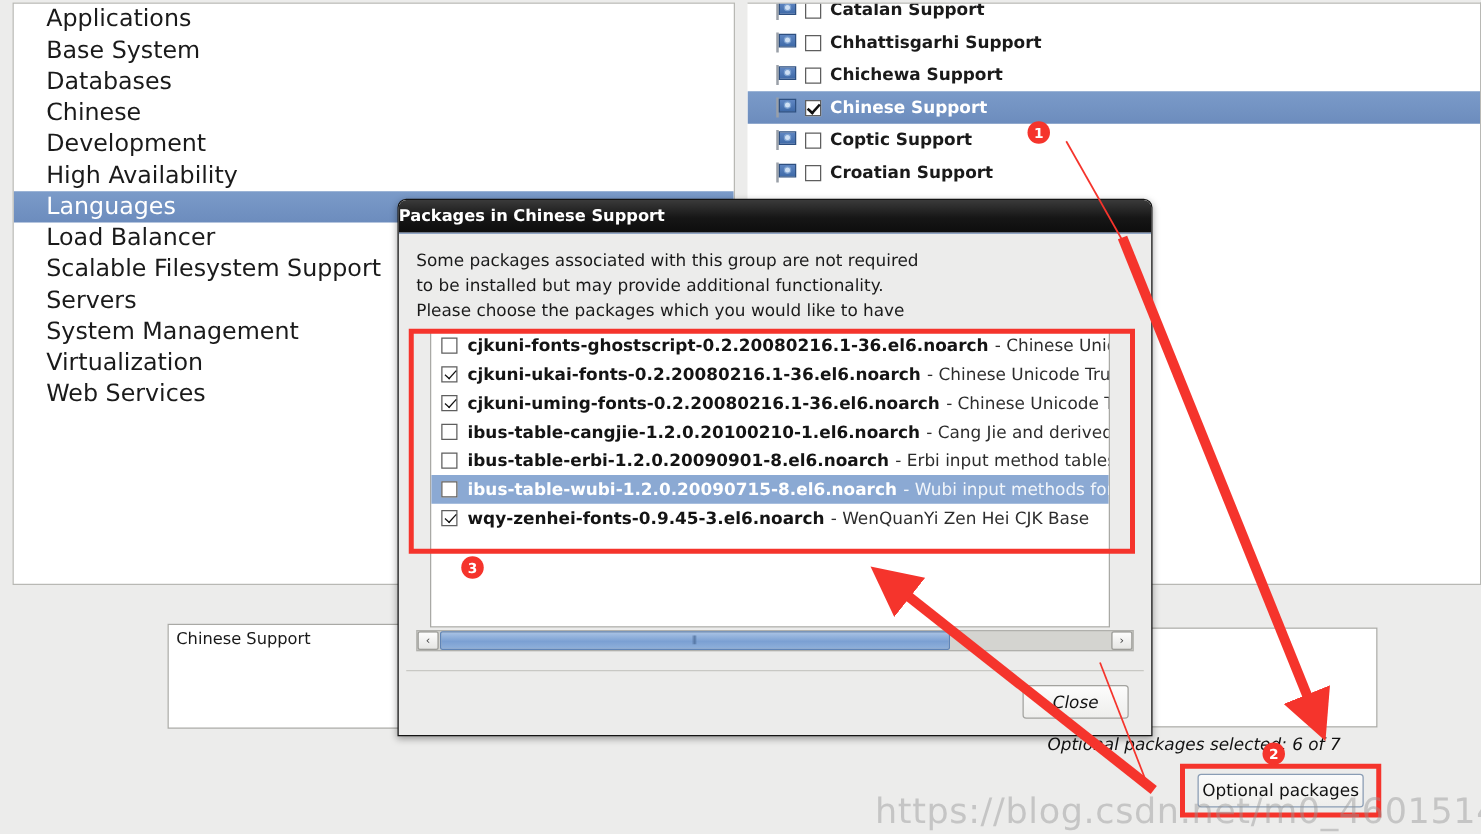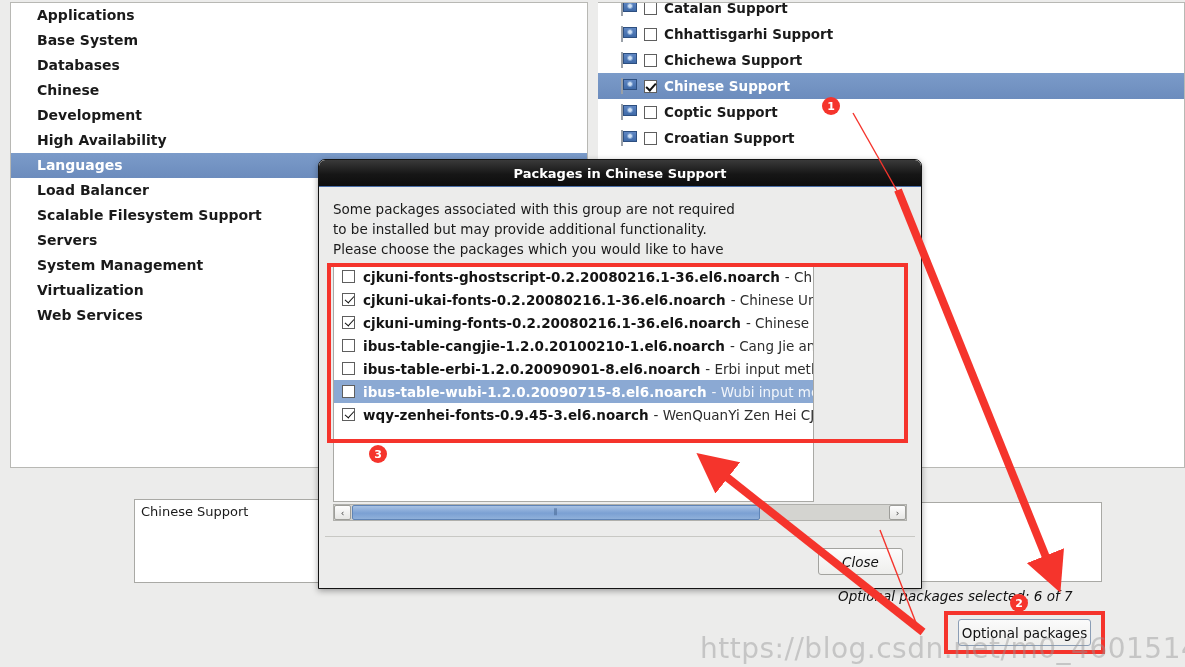--- a/index.html
+++ b/index.html
@@ -34,22 +34,22 @@
     height: 466px;
     background: #ffffff;
     border: 1px solid #b8b8b4;
     box-sizing: border-box;
     overflow: hidden;
   }
   .group-row {
     height: 25px;
     line-height: 25px;
     padding-left: 26px;
-    font-weight: bold;
-    font-size: 14px;
+    font-weight: normal;
+    font-size: 19px;
     color: #1a1a1a;
     white-space: nowrap;
   }
   .group-row.selected {
     background: #6f92c4;
     background: linear-gradient(to bottom, #7b9bc9 0%, #6c8cbd 100%);
     color: #ffffff;
   }
 
   
@@ -205,42 +205,42 @@
   }
   #pkg-dialog .titlebar {
     height: 26px;
     background: linear-gradient(to bottom, #3a3a3a 0%, #161616 55%, #0d0d0d 100%);
     border-radius: 6px 6px 0 0;
     color: #ffffff;
     font-weight: bold;
     font-size: 13px;
     display: flex;
     align-items: center;
-    justify-content: center;
     border-bottom: 1px solid #4a6ea8;
   }
   #pkg-dialog .body {
     padding: 12px 14px 0 14px;
   }
   .dlg-text {
     font-size: 13.5px;
     line-height: 20px;
     color: #1a1a1a;
     height: 62px;
     overflow: hidden;
   }
   .pkg-scrollarea {
     margin-top: 3px;
-    width: 481px;
+    width: 544px;
     height: 238px;
     background: #ffffff;
     border: 1px solid #a9a9a5;
     box-sizing: border-box;
     overflow: hidden;
     position: relative;
+    margin-left: 11px;
   }
   .pkg-row {
     height: 23px;
     display: flex;
     align-items: center;
     padding-left: 8px;
     white-space: nowrap;
     font-size: 13.5px;
   }
   .pkg-row.selected { background: #8ba9d3; }

